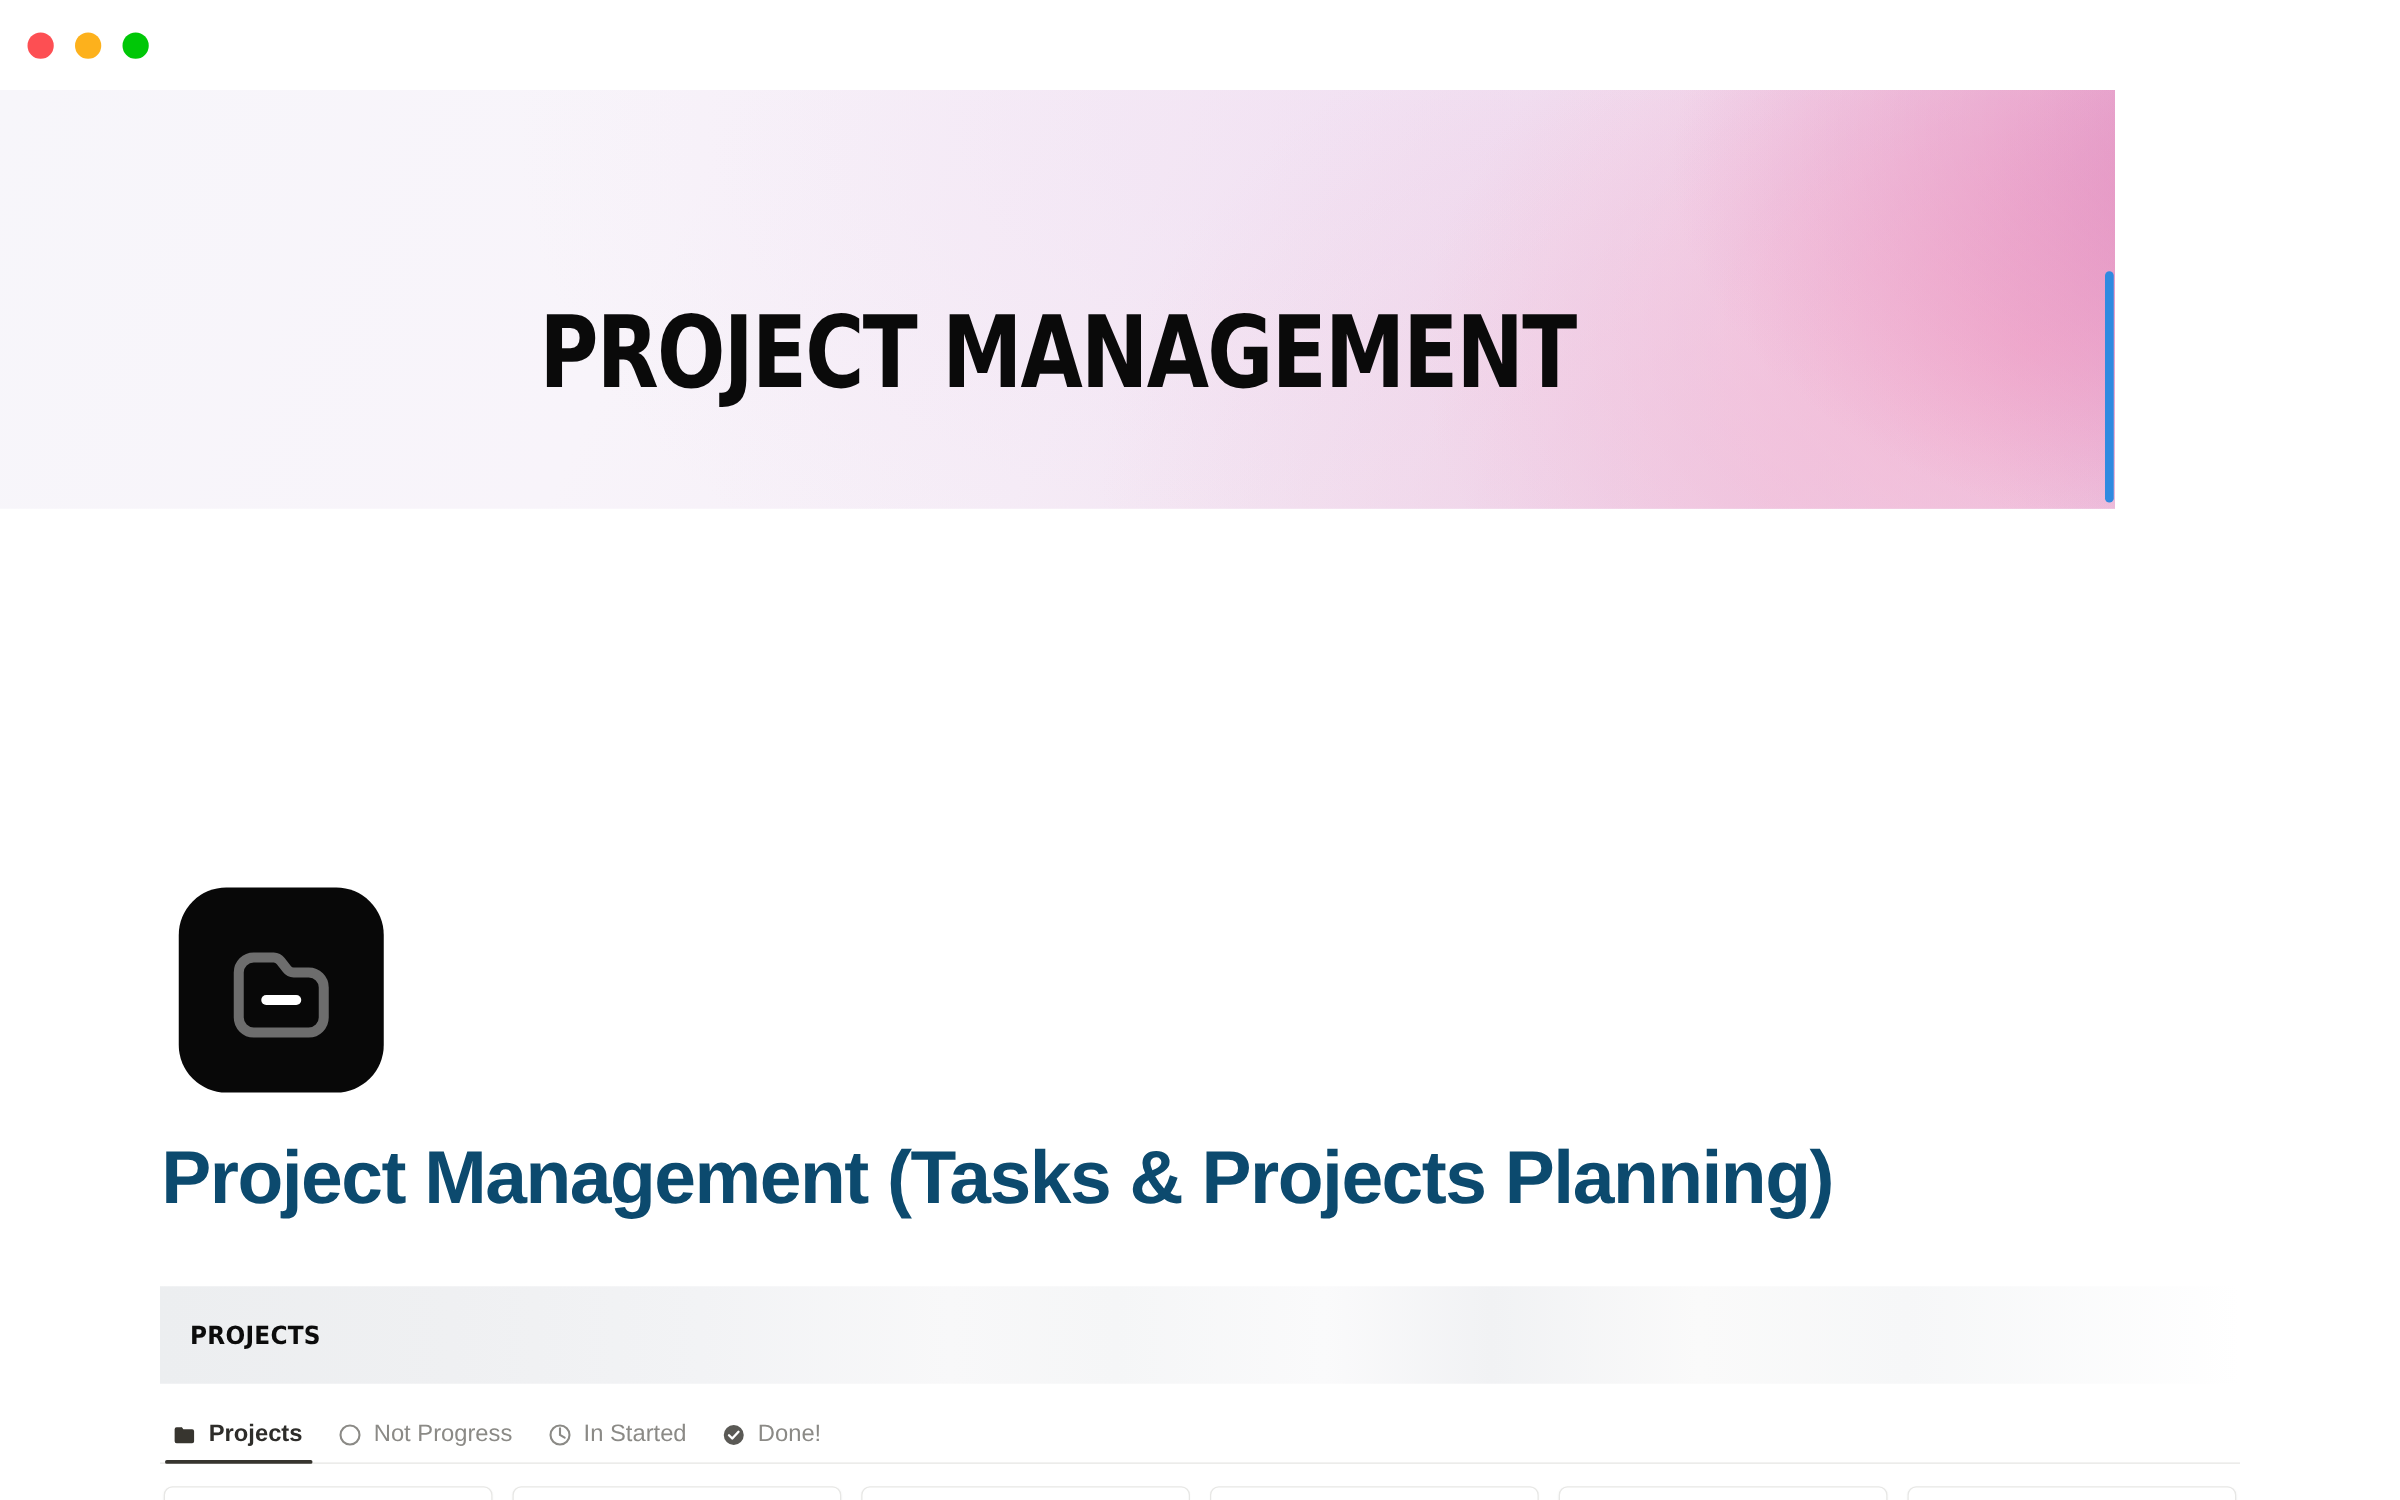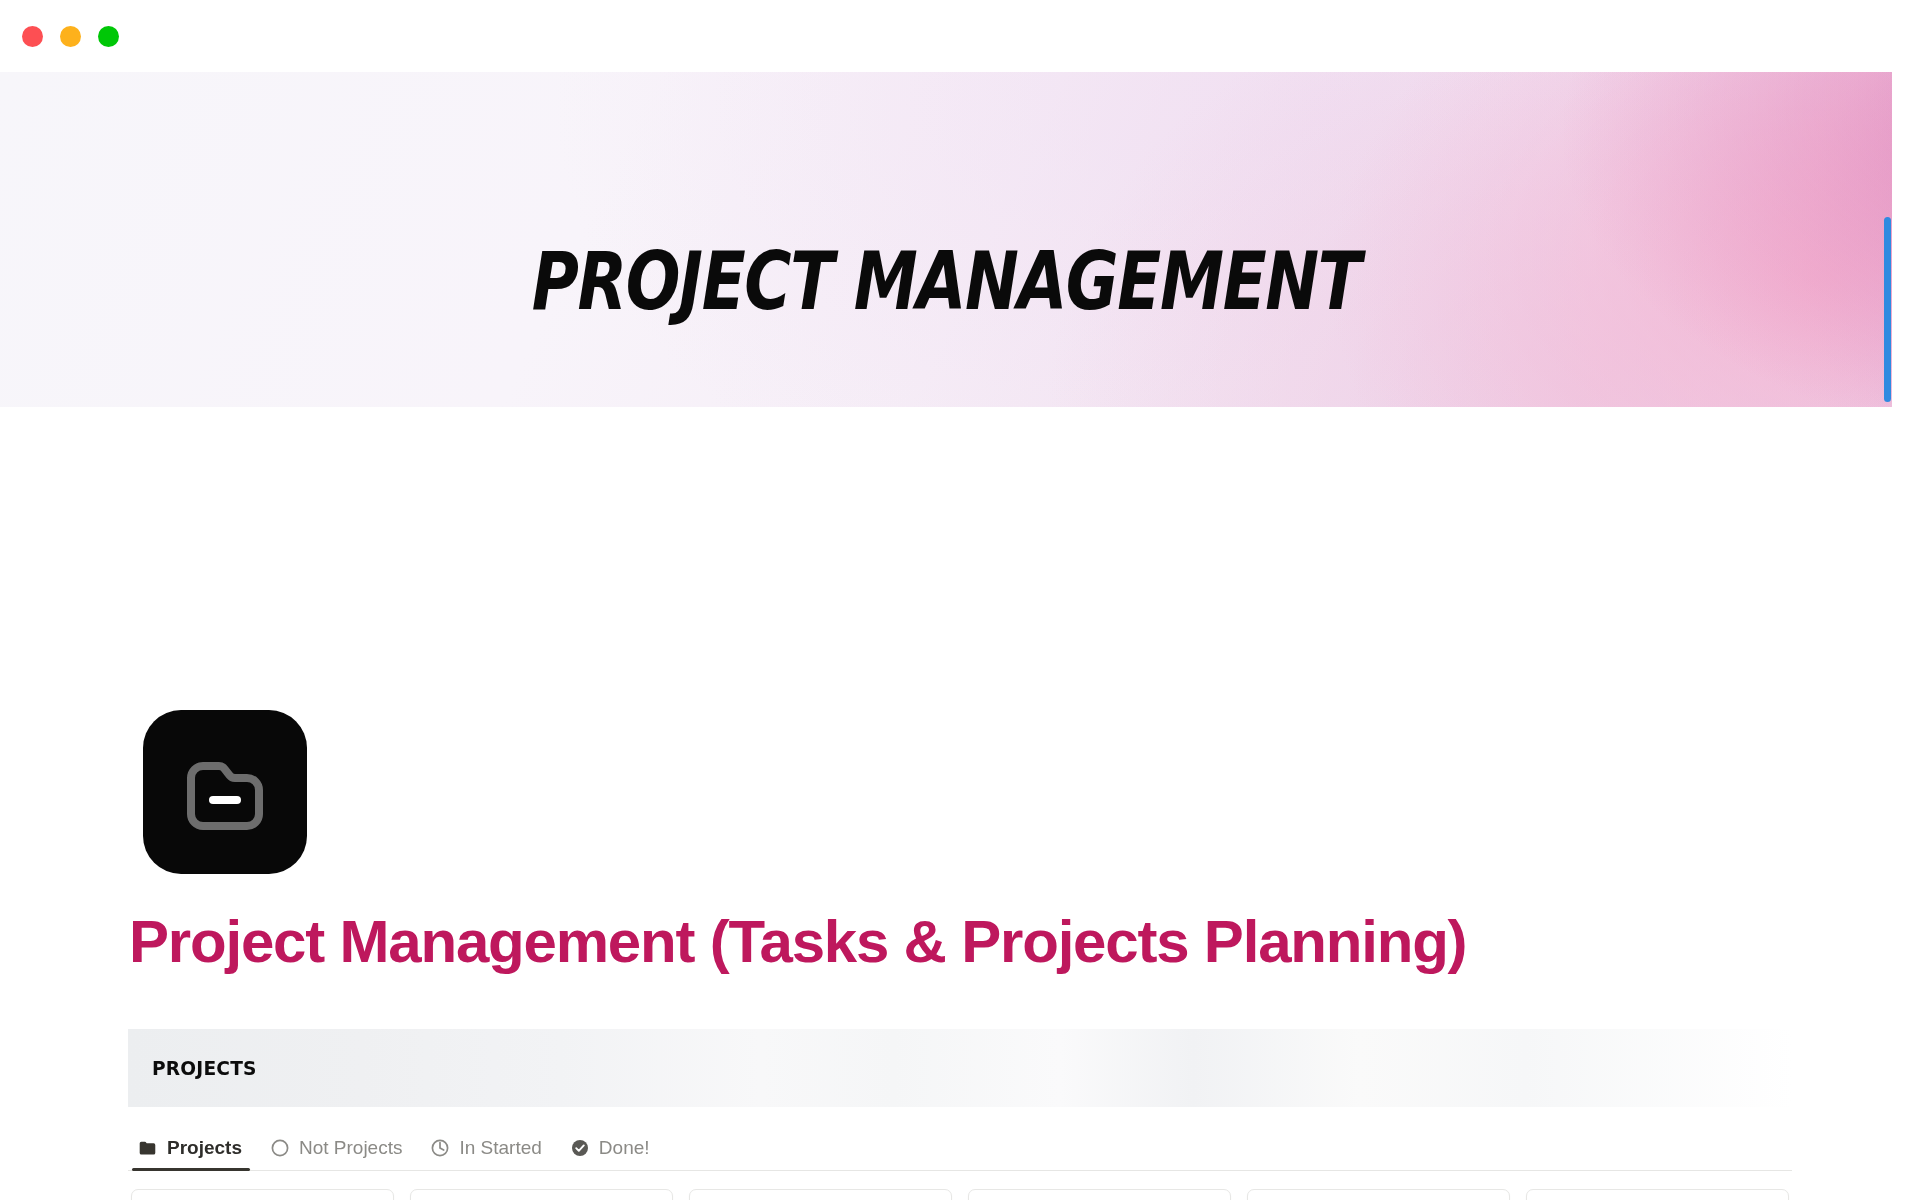--- a/index.html
+++ b/index.html
@@ -23,30 +23,29 @@
   .traffic { display: flex; gap: 17px; align-items: center; }
   .dot { width: 21px; height: 21px; border-radius: 50%; display: block; }
   .dot.red    { background: #FD4F53; }
   .dot.yellow { background: #FDB11C; }
   .dot.green  { background: #00C707; }
 
   
   .banner {
     position: relative;
     height: 335px;
-    width: 1892px;
+    width: 1692px;
     overflow: hidden;
     background:
       radial-gradient(900px 520px at 112% 18%,  rgba(226,118,175,0.78) 0%, rgba(226,118,175,0) 62%),
       radial-gradient(760px 560px at 96% 62%,   rgba(246,176,206,0.72) 0%, rgba(246,176,206,0) 64%),
       radial-gradient(820px 640px at 84% 96%,   rgba(238,196,222,0.60) 0%, rgba(238,196,222,0) 66%),
       radial-gradient(700px 520px at 118% 52%,  rgba(150,160,232,0.55) 0%, rgba(150,160,232,0) 62%),
       radial-gradient(1100px 700px at 70% 10%,  rgba(238,216,240,0.55) 0%, rgba(238,216,240,0) 70%),
       linear-gradient(115deg, #f7f6fa 0%, #f8f4fa 32%, #f6eef7 52%, #f3e4f1 70%, #eedcf0 86%, #e9d4ee 100%);
-    font-style: italic;
   }
   .banner-title {
     position: absolute;
     left: 0; right: 0;
     top: 175px;
     text-align: center;
     font-family: "DejaVu Sans", sans-serif;
     font-weight: 700;
     font-size: 70px;
     letter-spacing: -1.5px;
@@ -76,21 +75,21 @@
     z-index: 5;
   }
   .page-icon svg { display: block; }
 
   .page-title {
     position: absolute;
     left: 129px; top: 500px;
     font-size: 60px;
     font-weight: 700;
     letter-spacing: -1.2px;
-    color: #be185d;
+    color: #0c4a6e;
     white-space: nowrap;
   }
 
   
   .section-band {
     position: absolute;
     left: 128px;
     width: 1664px;
     height: 78px;
     background: linear-gradient(90deg,
@@ -205,21 +204,21 @@
       </span>
       <span>Projects</span>
     </div>
 
     <div class="tab">
       <span class="ticon">
         <svg width="20" height="20" viewBox="0 0 20 20">
             <circle cx="10" cy="10" r="7.6" fill="none" stroke="#8b8a86" stroke-width="1.7"></circle>
           </svg>
       </span>
-      <span>Not Projects</span>
+      <span>Not Progress</span>
     </div>
 
     <div class="tab">
       <span class="ticon">
         <svg width="20" height="20" viewBox="0 0 20 20">
             <circle cx="10" cy="10" r="7.6" fill="none" stroke="#8b8a86" stroke-width="1.7"></circle>
             <path d="M10 4.6V10l3.7 2.1" fill="none" stroke="#8b8a86" stroke-width="1.7" stroke-linecap="round"></path>
           </svg>
       </span>
       <span>In Started</span>

